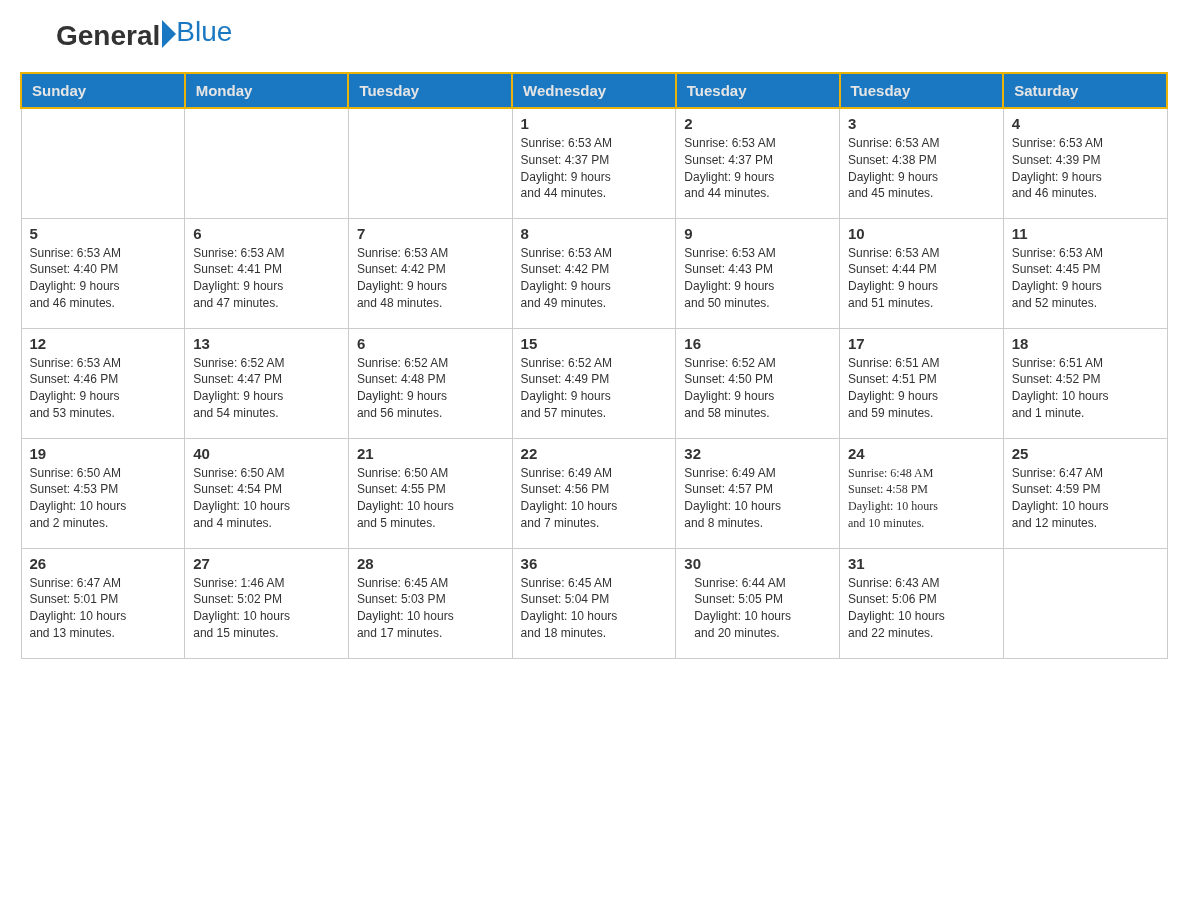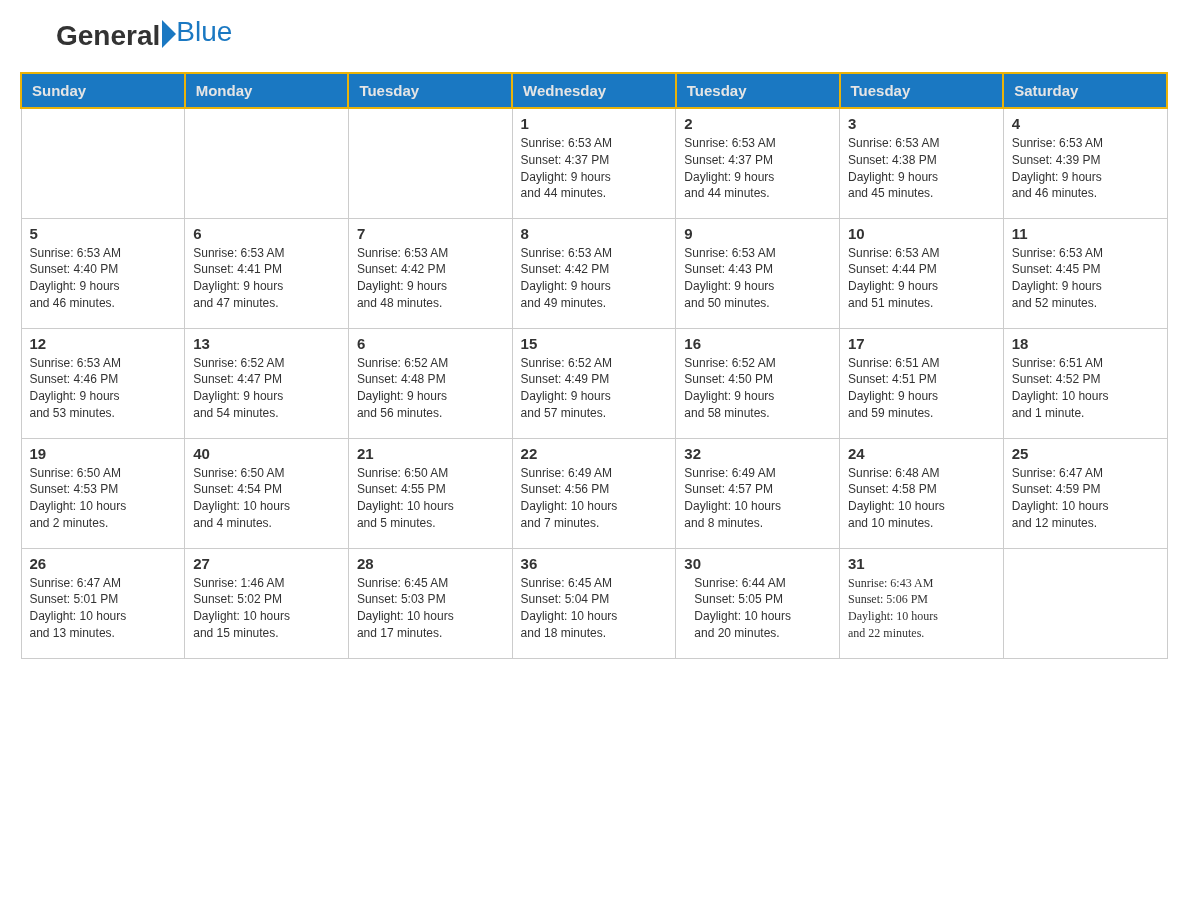--- a/index.html
+++ b/index.html
@@ -304,21 +304,21 @@
         </td>
         <td>
           <span class="day-number">32</span>
           <div class="day-info" style="white-space: pre-line;">Sunrise: 6:49 AM
 Sunset: 4:57 PM
 Daylight: 10 hours
 and 8 minutes.</div>
         </td>
         <td>
           <span class="day-number">24</span>
-          <div class="day-info" style="white-space: pre-line;">Sunrise: 6:48 AM
+          <div class="day-info" style="white-space: pre-line; font-family: Liberation Serif, serif;">Sunrise: 6:48 AM
 Sunset: 4:58 PM
 Daylight: 10 hours
 and 10 minutes.</div>
         </td>
         <td>
           <span class="day-number">25</span>
           <div class="day-info" style="white-space: pre-line;">Sunrise: 6:47 AM
 Sunset: 4:59 PM
 Daylight: 10 hours
 and 12 minutes.</div>
@@ -355,21 +355,21 @@
         </td>
         <td>
           <span class="day-number">30</span>
           <div class="day-info" style="white-space: pre-line; margin-left: 10px;">Sunrise: 6:44 AM
 Sunset: 5:05 PM
 Daylight: 10 hours
 and 20 minutes.</div>
         </td>
         <td>
           <span class="day-number">31</span>
-          <div class="day-info" style="white-space: pre-line; font-family: Liberation Serif, serif;">Sunrise: 6:43 AM
+          <div class="day-info" style="white-space: pre-line;">Sunrise: 6:43 AM
 Sunset: 5:06 PM
 Daylight: 10 hours
 and 22 minutes.</div>
         </td>
         <td class="empty-cell"></td>
       </tr>
     </tbody>
 </table>
 
 </body></html>

